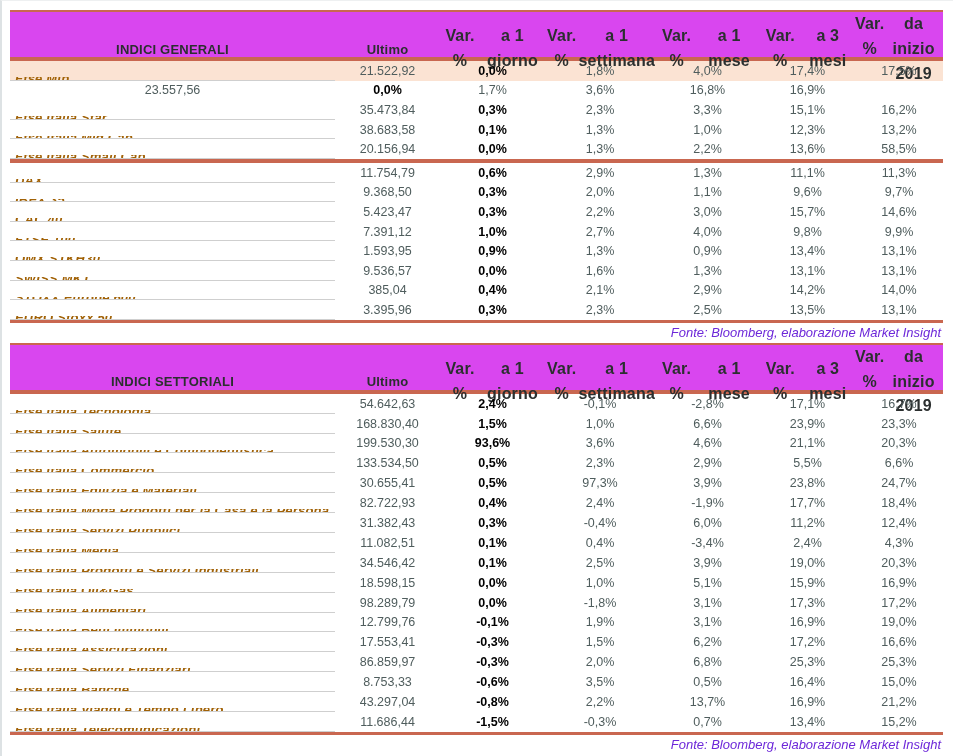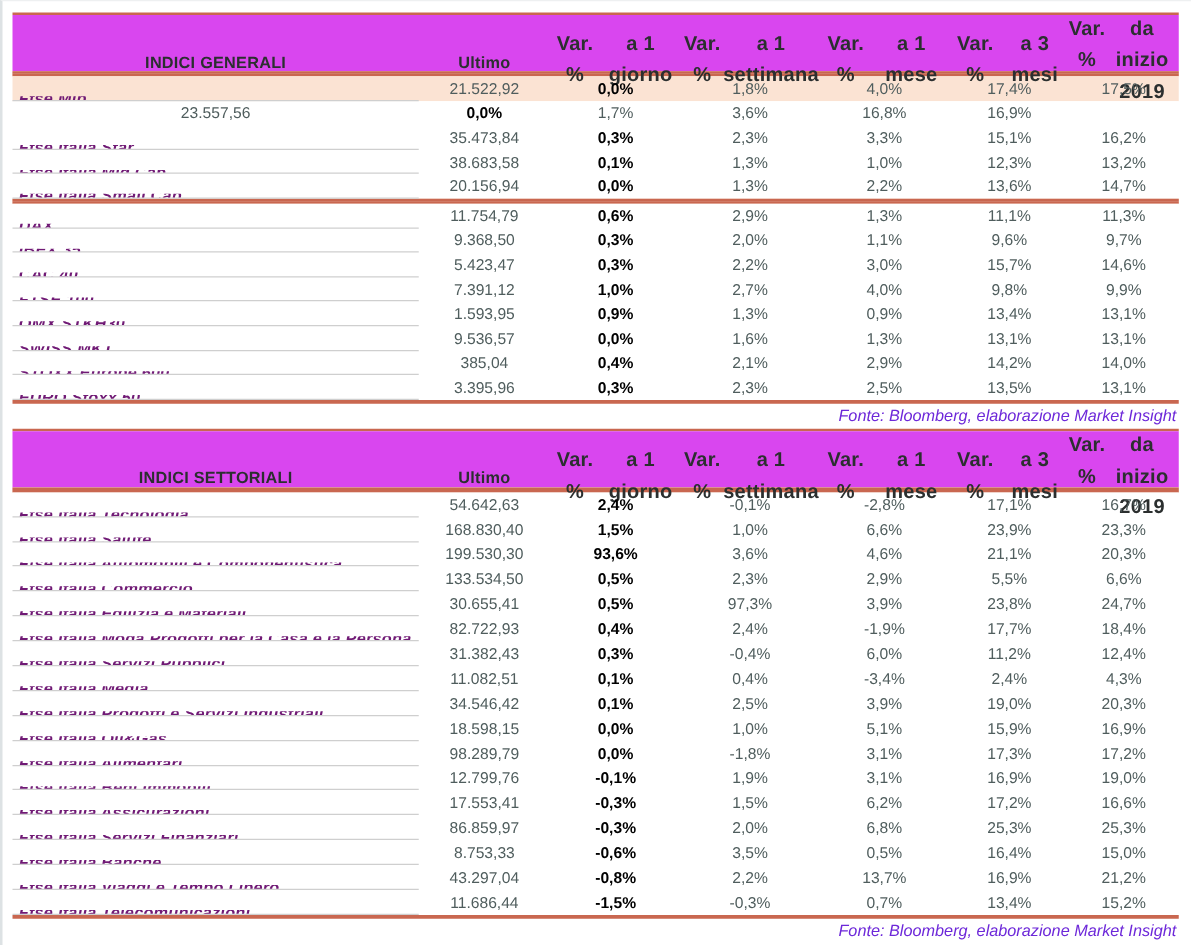--- a/index.html
+++ b/index.html
@@ -35,21 +35,21 @@
   }
   .tbl-1 .row { height: 19.6px; }
   .tbl-2 .row { height: 19.9px; }
   .row.hl { background: #fbe3d3; }
 
   .cell { display: flex; align-items: center; justify-content: center; font-size: 12.5px; color: #4f5d5d; }
   .cell.name {
     justify-content: flex-start;
     padding-left: 5px;
     font-weight: 700; font-style: italic;
-    font-size: 13px; color: #701a75;
+    font-size: 13px; color: #a16207;
     letter-spacing: .2px;
     border-bottom: 1px solid #cfcfcf;
     white-space: nowrap; overflow: hidden; margin-top: 16px;
   }
   .cell.var1 { font-weight: 700; color: #000000; }
 
   .fonte {
     width: 933px;
     text-align: right;
     font-style: italic;
@@ -125,21 +125,21 @@
           <div class="cell num">12,3%</div>
           <div class="cell num">13,2%</div>
         </div>
         <div class="row">
           <div class="cell name">Ftse Italia Small Cap</div>
           <div class="cell num">20.156,94</div>
           <div class="cell var1">0,0%</div>
           <div class="cell num">1,3%</div>
           <div class="cell num">2,2%</div>
           <div class="cell num">13,6%</div>
-          <div class="cell num">14,7%</div>
+          <div class="cell num">58,5%</div>
         </div>
       </div>
     <div class="dbl-rule"></div>
     <div id="t0g1">
         <div class="row">
           <div class="cell name">DAX</div>
           <div class="cell num">11.754,79</div>
           <div class="cell var1">0,6%</div>
           <div class="cell num">2,9%</div>
           <div class="cell num">1,3%</div>

